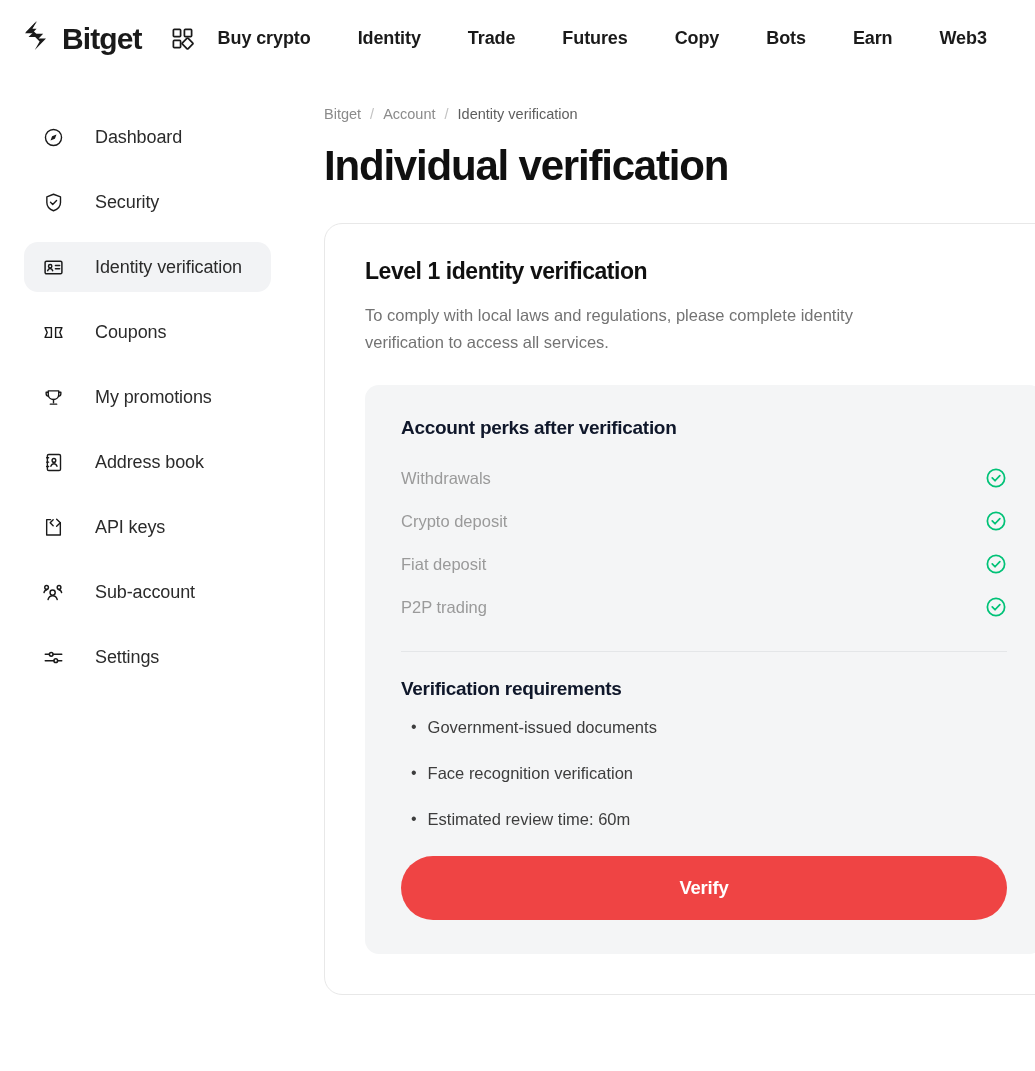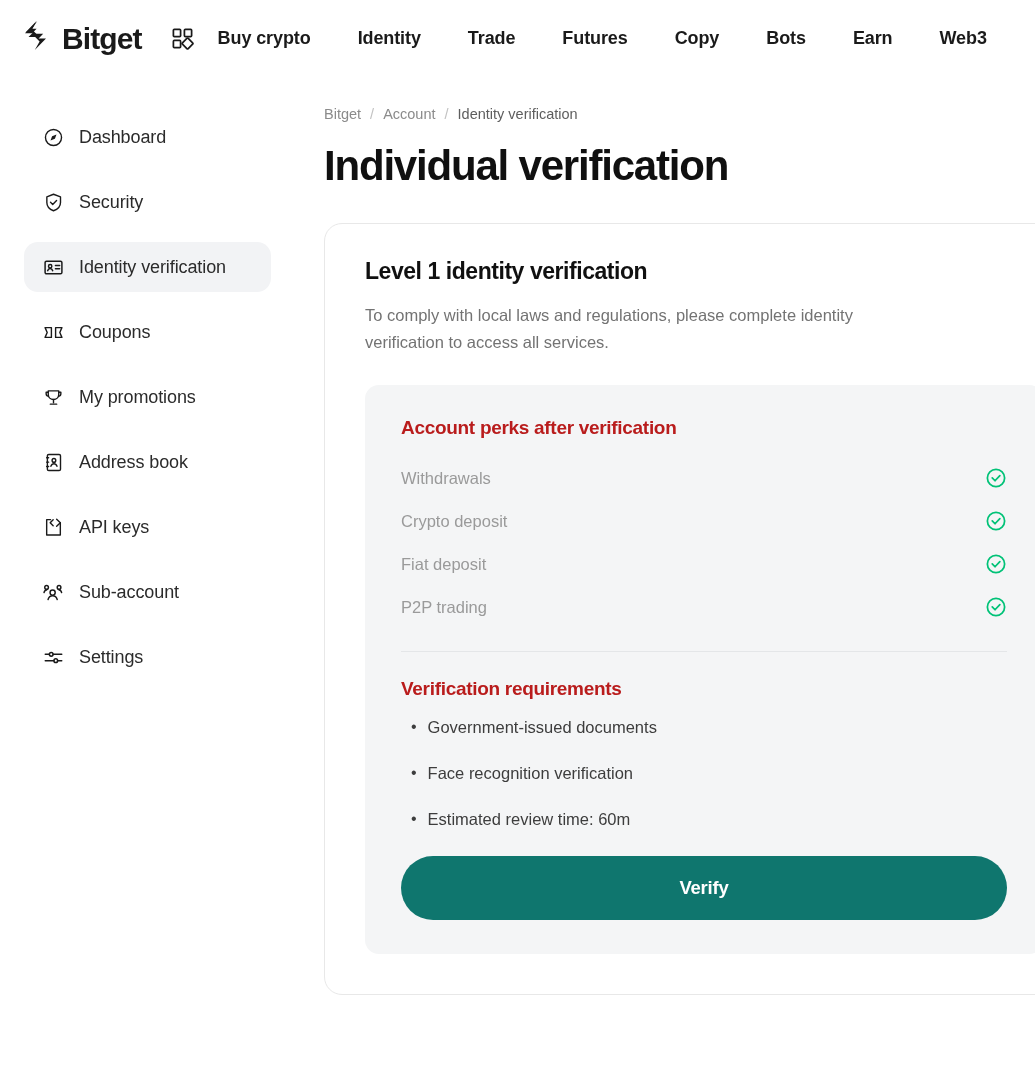--- a/index.html
+++ b/index.html
@@ -67,21 +67,21 @@
 
   
   #sidebar {
     width: 300px;
     flex: 0 0 300px;
     padding: 36px 0 0 24px;
   }
   .side-item {
     display: flex;
     align-items: center;
-    gap: 15px;
+    gap: 31px;
     height: 50px;
     padding: 0 18px;
     border-radius: 14px;
     margin-bottom: 15px;
     cursor: pointer;
     width: 247px;
   }
   .side-item.active { background: #f2f3f5; }
   .side-icon {
     width: 22px; height: 22px;
@@ -152,21 +152,21 @@
   #panel {
     background: #f4f5f6;
     border-radius: 14px;
     padding: 32px 36px 34px 36px;
   }
 
   .panel-h {
     font-size: 19px;
     font-weight: 700;
     letter-spacing: -0.3px;
-    color: #b91c1c;
+    color: #0f172a;
     margin-bottom: 18px;
   }
 
   .perk-row {
     display: flex;
     align-items: center;
     justify-content: space-between;
     height: 43px;
   }
   .perk-label {
@@ -198,21 +198,21 @@
     font-size: 16px;
     flex: 0 0 auto;
   }
 
   #verify-btn {
     display: block;
     width: 100%;
     height: 64px;
     border: none;
     border-radius: 999px;
-    background: #0f766e;
+    background: #ef4444;
     color: #ffffff;
     font-family: "Liberation Sans", sans-serif;
     font-size: 18.5px;
     font-weight: 700;
     letter-spacing: -0.2px;
     cursor: pointer;
     margin-top: 14px;
   }
 </style>
 </head>

